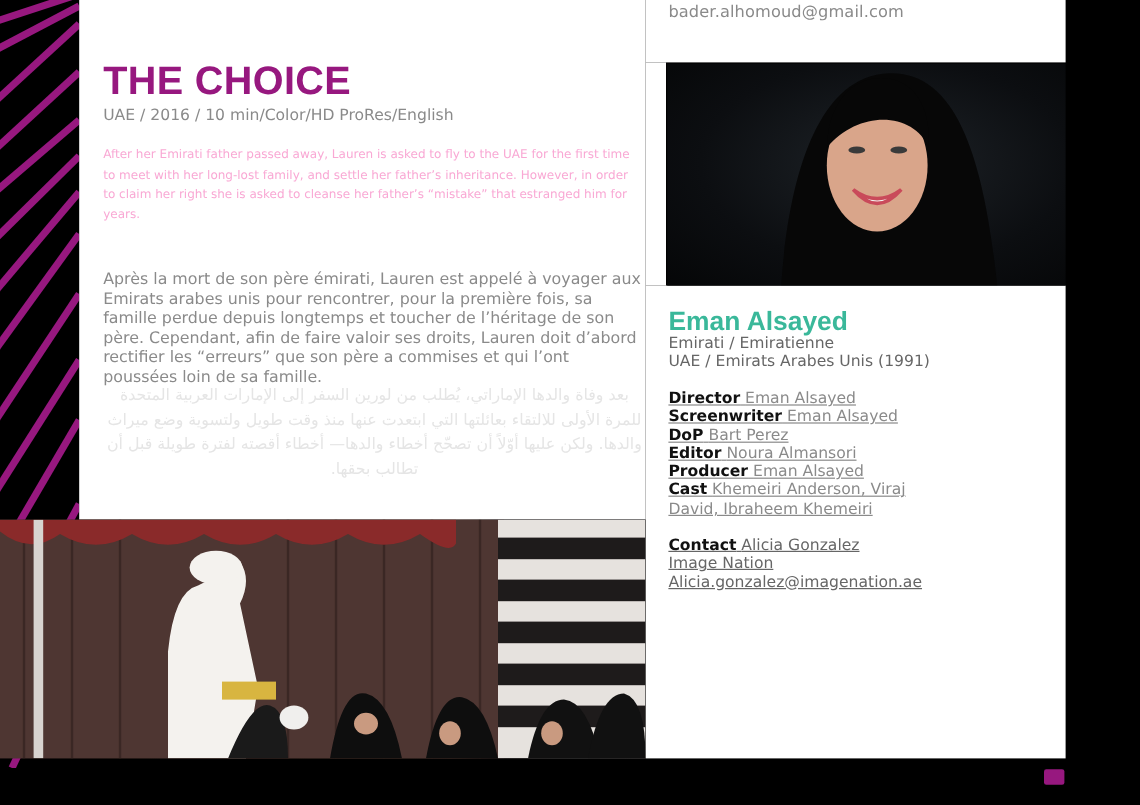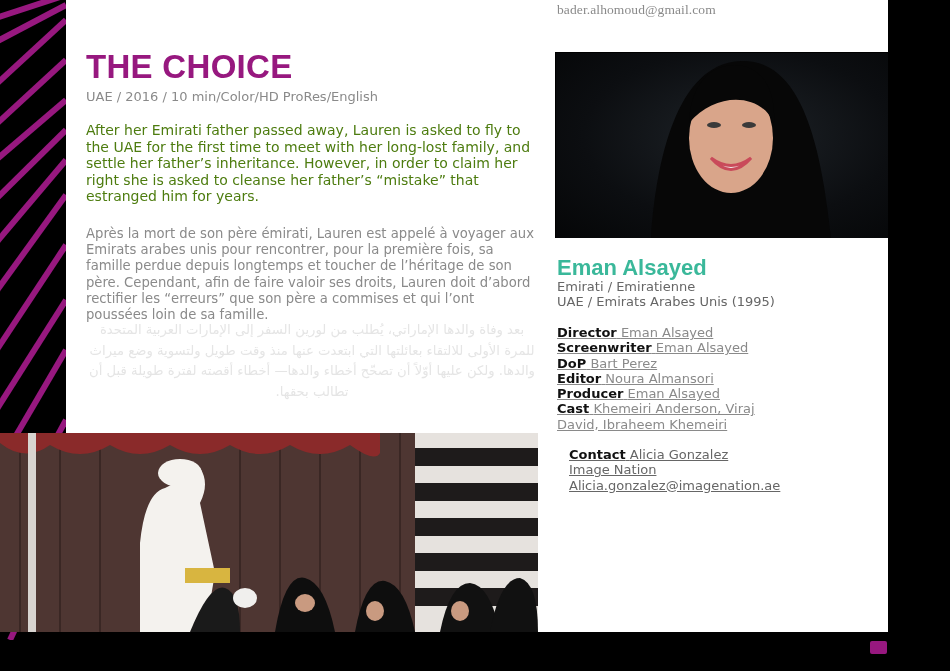--- a/index.html
+++ b/index.html
@@ -12,36 +12,36 @@
     position:absolute; left:66px; top:0; width:472px; height:433px; background:#fff;
   }
   .right-top {
     position:absolute; left:538px; top:0; width:350px; height:52px; background:#fff;
   }
   .right-panel {
     position:absolute; left:538px; top:238px; width:350px; height:394px; background:#fff;
   }
   .left-strip-white { position:absolute; left:538px; top:52px; width:17px; height:186px; background:#fff; }
   .email-top {
-    position:absolute; left:557px; top:2px; font-size:13.5px; color:#8a8a8a; letter-spacing:0.1px;font-family:Liberation Serif, serif;
+    position:absolute; left:557px; top:2px; font-size:13.5px; color:#8a8a8a; letter-spacing:0.1px;
   }
   .portrait {
     position:absolute; left:556px; top:53px; width:332px; height:185px;
     background: radial-gradient(ellipse at 55% 45%, #1e2328 0%, #0c0e11 60%, #050607 100%);
     overflow:hidden;
   }
   .title {
     position:absolute; left:86px; top:48px; font-size:33px; font-weight:bold; color:#97187f;
     letter-spacing:0.3px; font-family:"Liberation Sans", sans-serif;
   }
   .meta {
     position:absolute; left:86px; top:89px; font-size:13px; color:#8a8a8a;
   }
   .synopsis-en {
-    position:absolute; left:86px; top:122px; width:450px; font-size:14px; line-height:16.5px; color:#4d7c0f;
+    position:absolute; left:86px; top:122px; width:450px; font-size:10px; line-height:16.5px; color:#f9a8d4;
   }
   .synopsis-fr {
     position:absolute; left:86px; top:206px; width:450px; font-size:13.2px; line-height:16.2px; color:#8a8a8a;margin-top:20px;
   }
   .synopsis-ar {
     position:absolute; left:86px; top:320px; width:452px; font-size:13.2px; line-height:20.5px; color:#e5e5e5;
     direction:rtl; text-align:center;
   }
   .still {
     position:absolute; left:0; top:433px; width:538px; height:199px; overflow:hidden;
@@ -49,21 +49,21 @@
   }
   .name {
     position:absolute; left:557px; top:255px; font-size:22px; font-weight:bold; color:#3ab89a;
     font-family:"Liberation Sans", sans-serif;
   }
   .nat, .country { position:absolute; left:557px; font-size:13px; color:#666; }
   .nat { top:279px; }
   .country { top:294px; }
   .credits { position:absolute; left:557px; top:325px; font-size:13px; line-height:15.3px; color:#8a8a8a; }
   .credits b { color:#111; }
-  .contact { position:absolute; left:557px; top:447px; font-size:13px; line-height:15.3px; color:#666;margin-left:12px; }
+  .contact { position:absolute; left:557px; top:447px; font-size:13px; line-height:15.3px; color:#666; }
   .contact b { color:#111; }
   .page-badge {
     position:absolute; left:870px; top:641px; width:17px; height:13px; background:#97187f; border-radius:2px;
     color:#97187f; font-size:9px; text-align:center; line-height:13px; font-weight:bold;
   }
   .block { display:block;text-decoration:underline; }
 </style>
 </head>
 <body>
 
@@ -144,21 +144,21 @@
     <ellipse cx="375" cy="178" rx="9" ry="10" fill="#c99a80"></ellipse>
     <path d="M440 199 Q450 150 470 150 Q490 152 500 199 Z" fill="#111"></path>
     <ellipse cx="460" cy="178" rx="9" ry="10" fill="#c99a80"></ellipse>
     <path d="M490 199 Q500 145 520 145 Q538 150 538 199 Z" fill="#111"></path>
     <ellipse cx="245" cy="165" rx="12" ry="10" fill="#f0efed"></ellipse>
   </svg>
 </div>
 
 <div class="name">Eman Alsayed</div>
 <div class="nat">Emirati / Emiratienne</div>
-<div class="country">UAE / Emirats Arabes Unis (1995)</div>
+<div class="country">UAE / Emirats Arabes Unis (1991)</div>
 
 <div class="credits">
   <span class="block"><b>Director</b> <span>Eman Alsayed</span></span>
   <span class="block"><b>Screenwriter</b> <span>Eman Alsayed</span></span>
   <span class="block"><b>DoP</b> <span>Bart Perez</span></span>
   <span class="block"><b>Editor</b> <span>Noura Almansori</span></span>
   <span class="block"><b>Producer</b> <span>Eman Alsayed</span></span>
   <span class="block" style="width:240px"><b>Cast</b> <span>Khemeiri Anderson, Viraj David, Ibraheem Khemeiri</span></span>
 </div>
 

